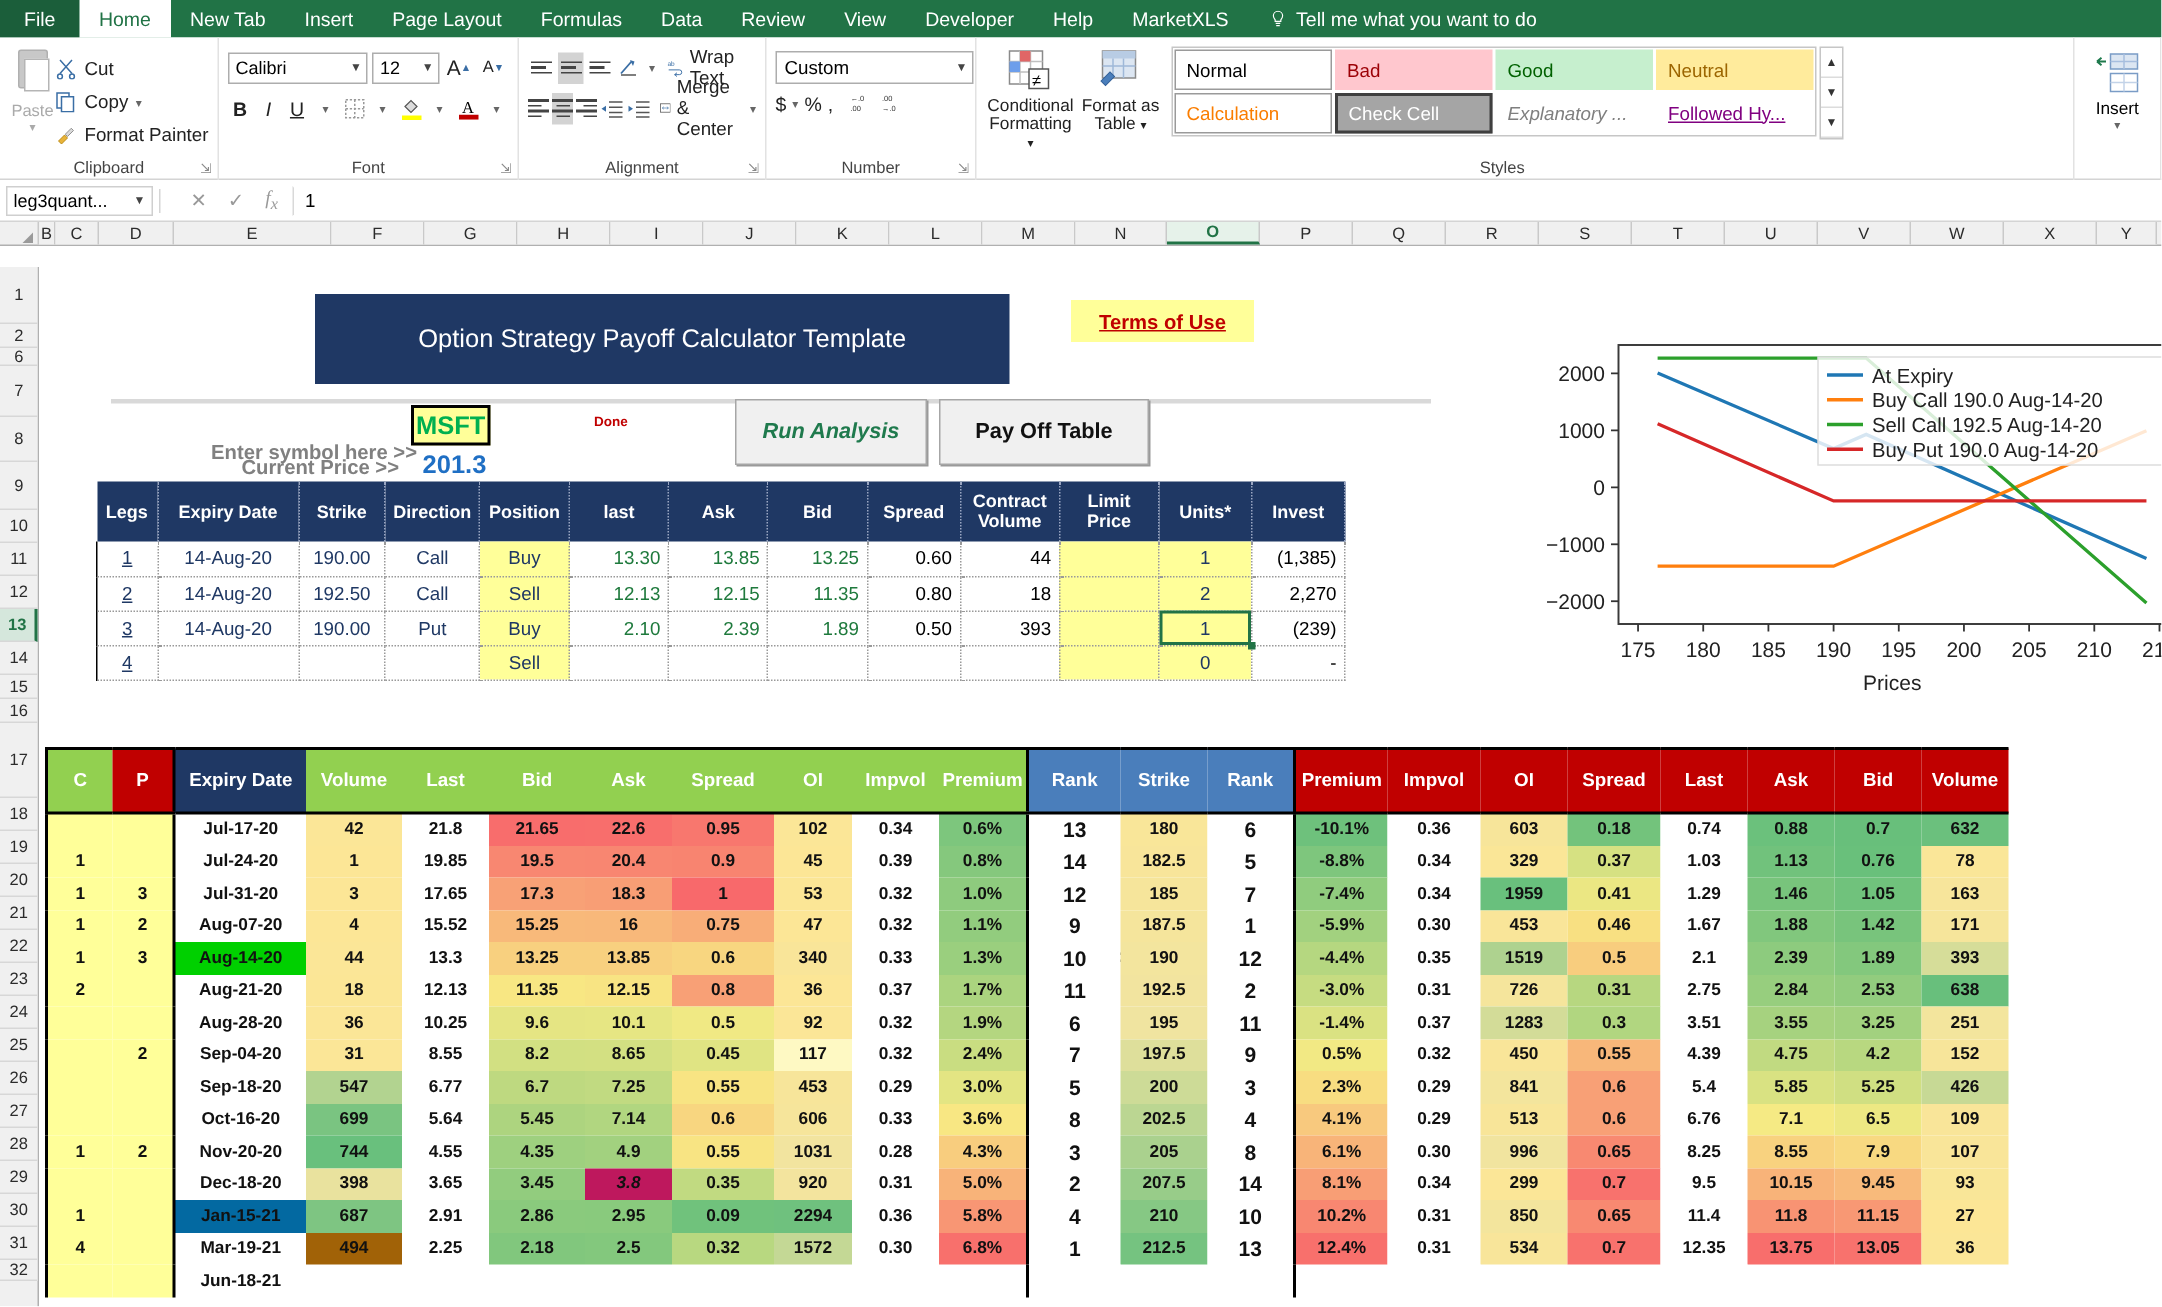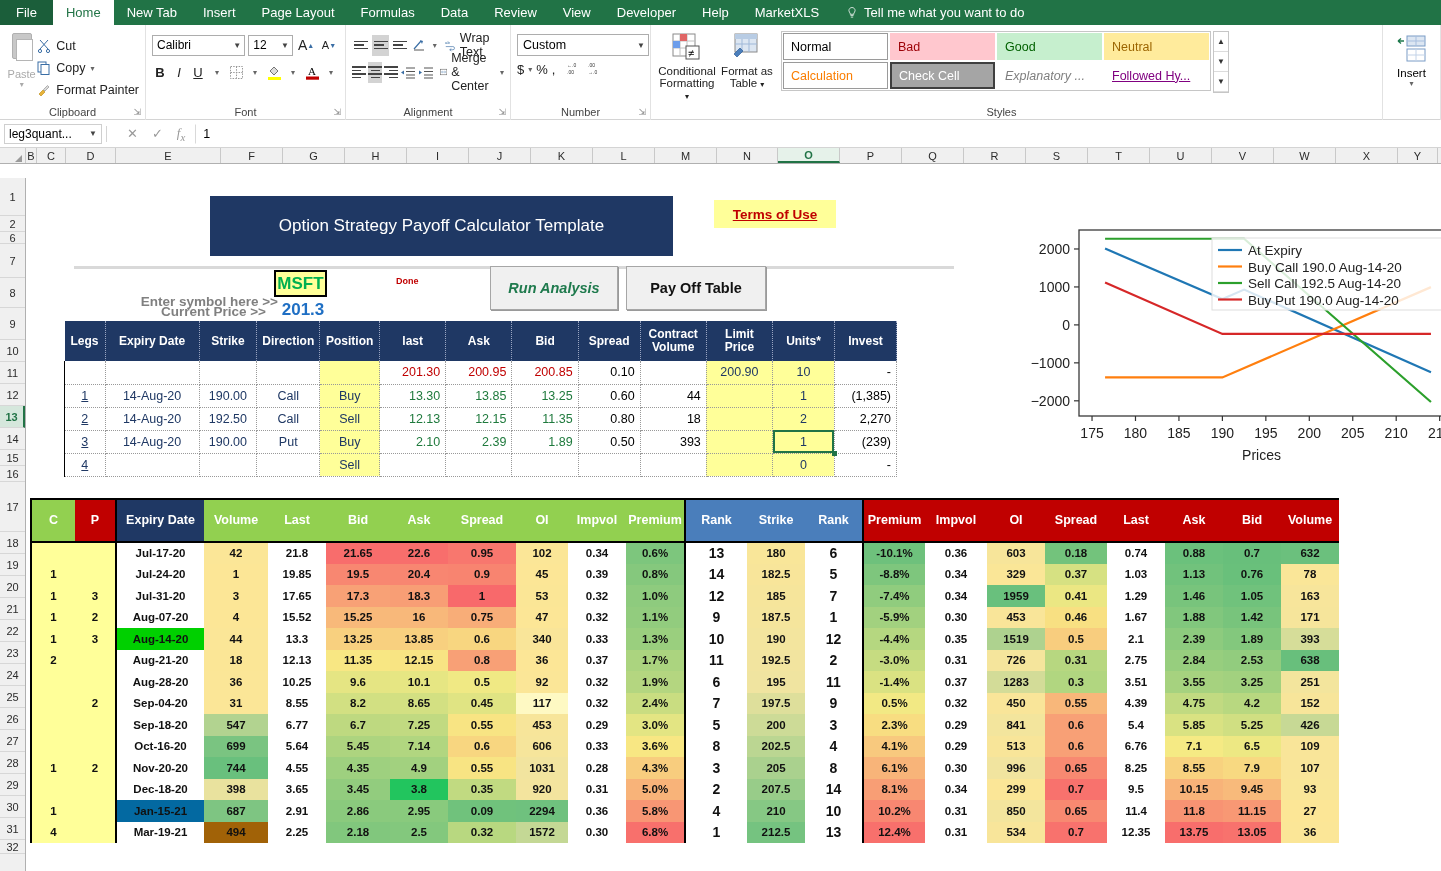--- a/index.html
+++ b/index.html
@@ -552,35 +552,20 @@
             <th>Direction</th>
             <th>Position</th>
             <th>last</th>
             <th>Ask</th>
             <th>Bid</th>
             <th>Spread</th>
             <th>Contract Volume</th>
             <th>Limit Price</th>
             <th>Units*</th>
             <th>Invest</th>
-          </tr>
-          <tr>
-            <td class="c top bord" style="text-decoration:none"></td>
-            <td class="c top"></td>
-            <td class="c top"></td>
-            <td class="c top"></td>
-            <td class="c yellow top"></td>
-            <td class="red top">201.30</td>
-            <td class="red top">200.95</td>
-            <td class="red top">200.85</td>
-            <td class="dark top">0.10</td>
-            <td class="dark top"></td>
-            <td class="c yellow top">200.90</td>
-            <td class="c yellow top">10</td>
-            <td class="dark top">-</td>
           </tr>
           <tr>
             <td class="c bord" style="text-decoration:underline">1</td>
             <td class="c">14-Aug-20</td>
             <td class="c">190.00</td>
             <td class="c">Call</td>
             <td class="c yellow">Buy</td>
             <td class="green">13.30</td>
             <td class="green">13.85</td>
             <td class="green">13.25</td>
@@ -1003,21 +988,21 @@
             <td style="background:rgb(248,217,129);">7.9</td>
             <td style="background:rgb(249,229,153);">107</td>
           </tr>
           <tr>
             <td class="bl" style="background:#ffff99"></td>
             <td style="background:#ffff99;border-right:2px solid #000"></td>
             <td style="background:#fff;">Dec-18-20</td>
             <td style="background:rgb(233,226,158);">398</td>
             <td style="background:#fff">3.65</td>
             <td style="background:rgb(146,204,126);">3.45</td>
-            <td style="background:#22c55e;">3.8</td>
+            <td style="background:#be185d;font-style:italic;">3.8</td>
             <td style="background:rgb(193,218,129);">0.35</td>
             <td style="background:rgb(243,228,158);">920</td>
             <td style="background:#fff">0.31</td>
             <td style="background:rgb(248,179,121);">5.0%</td>
             <td class="bl big" style="background:#fff">2</td>
             <td style="background:rgb(152,204,137);">207.5</td>
             <td class="big br" style="background:#fff">14</td>
             <td style="background:rgb(248,158,117);">8.1%</td>
             <td style="background:#fff">0.34</td>
             <td style="background:rgb(251,230,151);">299</td>
@@ -1068,16 +1053,40 @@
             <td class="big br" style="background:#fff">13</td>
             <td style="background:rgb(248,112,108);">12.4%</td>
             <td style="background:#fff">0.31</td>
             <td style="background:rgb(248,229,154);">534</td>
             <td style="background:rgb(248,114,109);">0.7</td>
             <td style="background:#fff">12.35</td>
             <td style="background:rgb(248,110,108);">13.75</td>
             <td style="background:rgb(248,114,109);">13.05</td>
             <td style="background:rgb(251,230,151);">36</td>
           </tr>
+          <tr>
+            <td class="bl" style="background:#ffff99"></td>
+            <td style="background:#ffff99;border-right:2px solid #000"></td>
+            <td style="background:#fff;">Jun-18-21</td>
+            <td style=""></td>
+            <td style="background:#fff"></td>
+            <td style=""></td>
+            <td style=""></td>
+            <td style=""></td>
+            <td style=""></td>
+            <td style="background:#fff"></td>
+            <td style=""></td>
+            <td class="bl big" style="background:#fff"></td>
+            <td style=""></td>
+            <td class="big br" style="background:#fff"></td>
+            <td style=""></td>
+            <td style="background:#fff"></td>
+            <td style=""></td>
+            <td style=""></td>
+            <td style="background:#fff"></td>
+            <td style=""></td>
+            <td style=""></td>
+            <td style=""></td>
+          </tr>
         </tbody>
       </table>
   </div>
 </div>
 
 </body></html>

